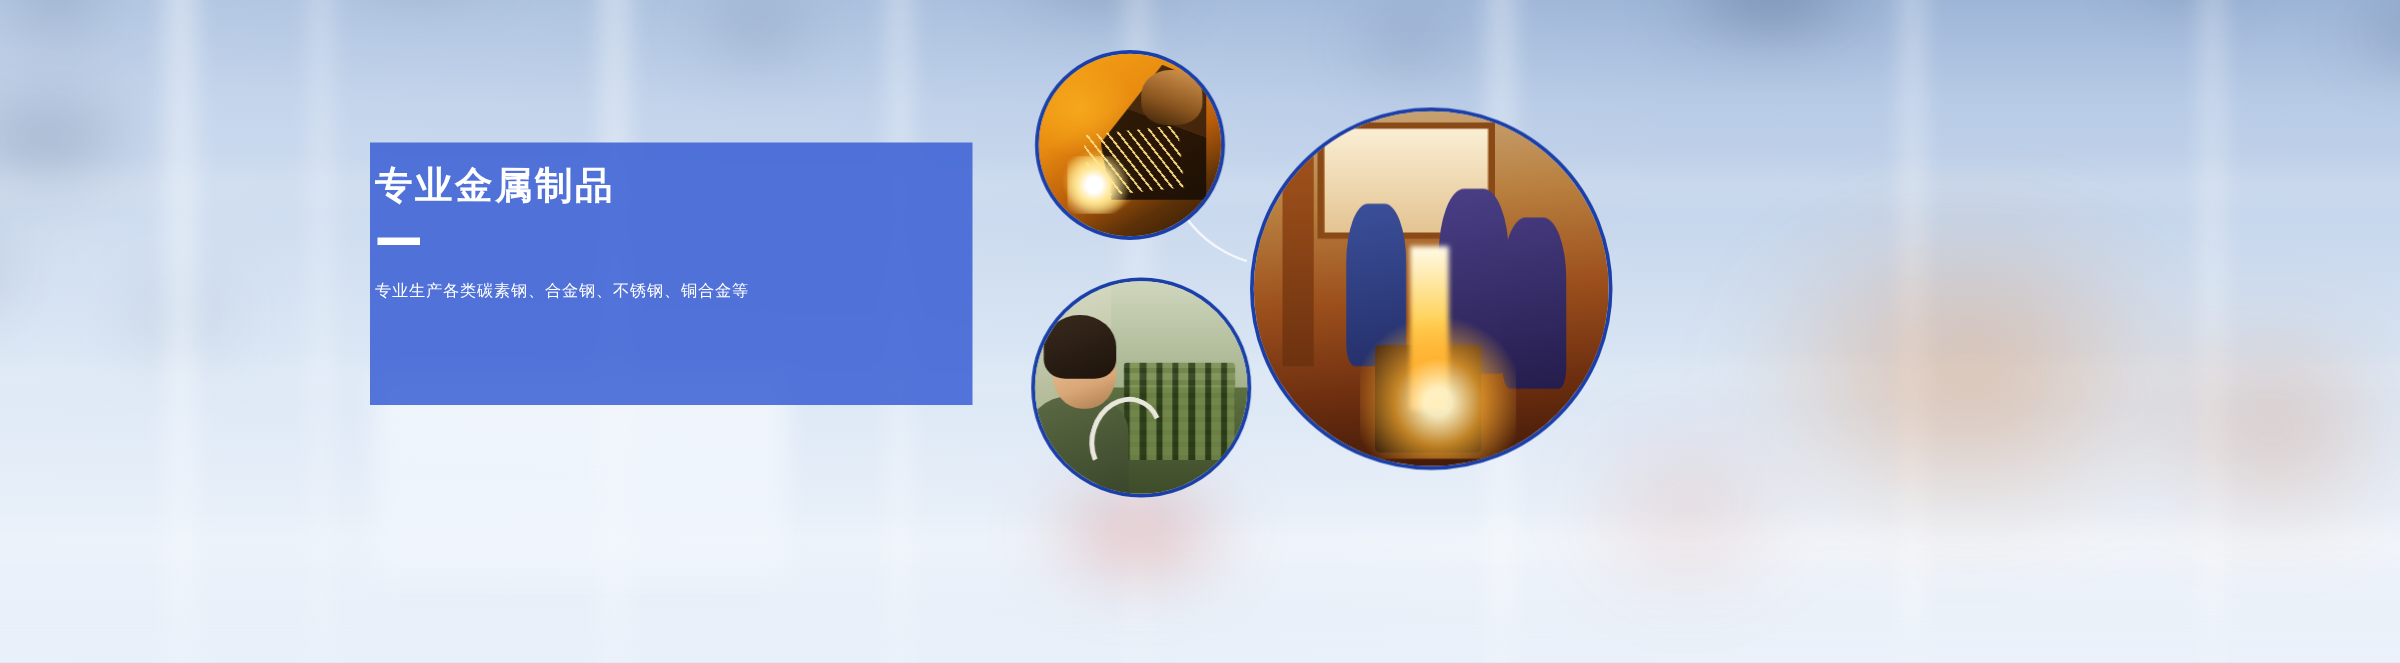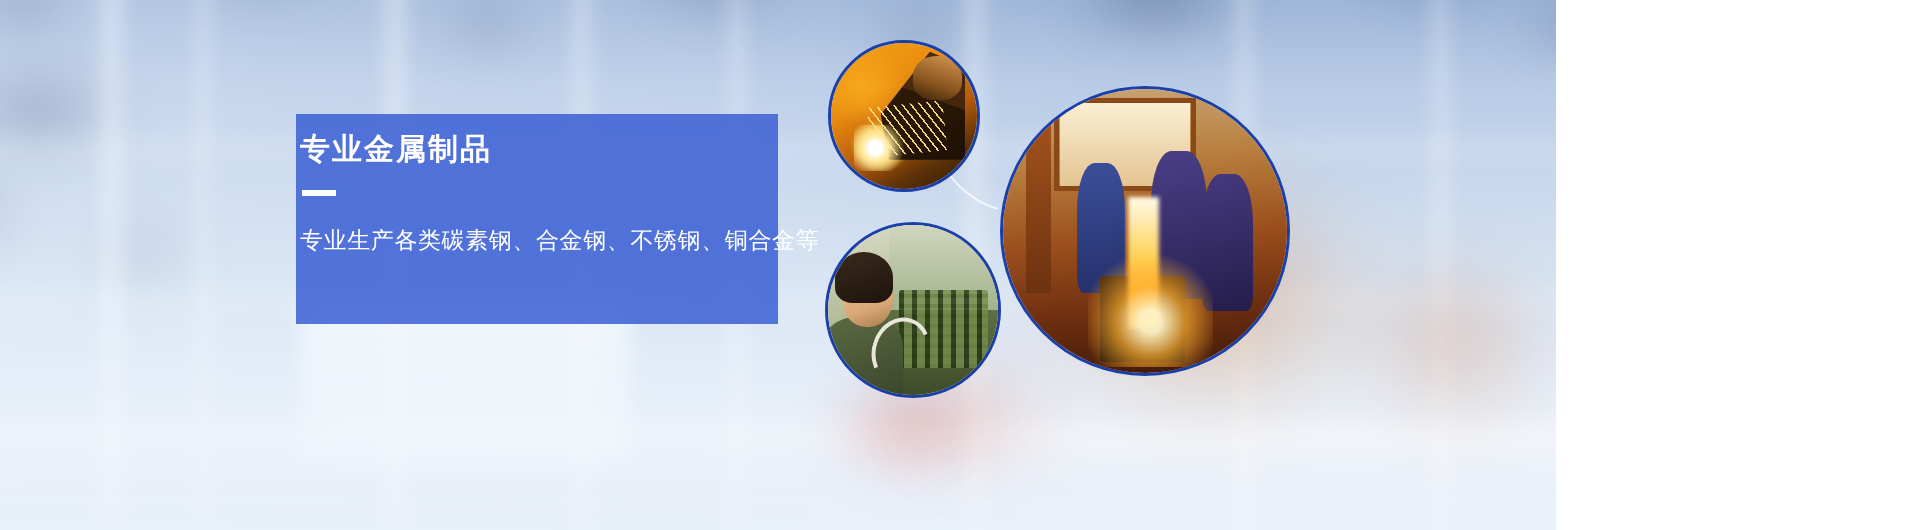--- a/index.html
+++ b/index.html
@@ -5,21 +5,21 @@
 <style>
   * { margin:0; padding:0; box-sizing:border-box; }
   html, body {
     width:1920px; height:530px;
     overflow:hidden;
     font-family:"Liberation Sans","DejaVu Sans",sans-serif;
   }
 
   .banner{
     position:relative;
-    width:1556px; height:530px;
+    width:1920px; height:530px;
     overflow:hidden;
     background:#c9d8ee;
   }
 
   
   .bg{ position:absolute; inset:0; overflow:hidden; }
 
   .bg-base{
     position:absolute; inset:-60px;
     background:
@@ -117,21 +117,21 @@
     letter-spacing:2px;
     line-height:1.25;
     white-space:nowrap;
   }
   .rule{
     width:34px; height:6px;
     background:#ffffff;
     margin:22px 0 26px 2px;
   }
   .desc{
-    font-size:23px;
+    font-size:13px;
     color:#ffffff;
     line-height:1.62;
     letter-spacing:.6px;
     white-space:nowrap;
   }
 
   
   .circle{
     position:absolute;
     border-radius:50%;

